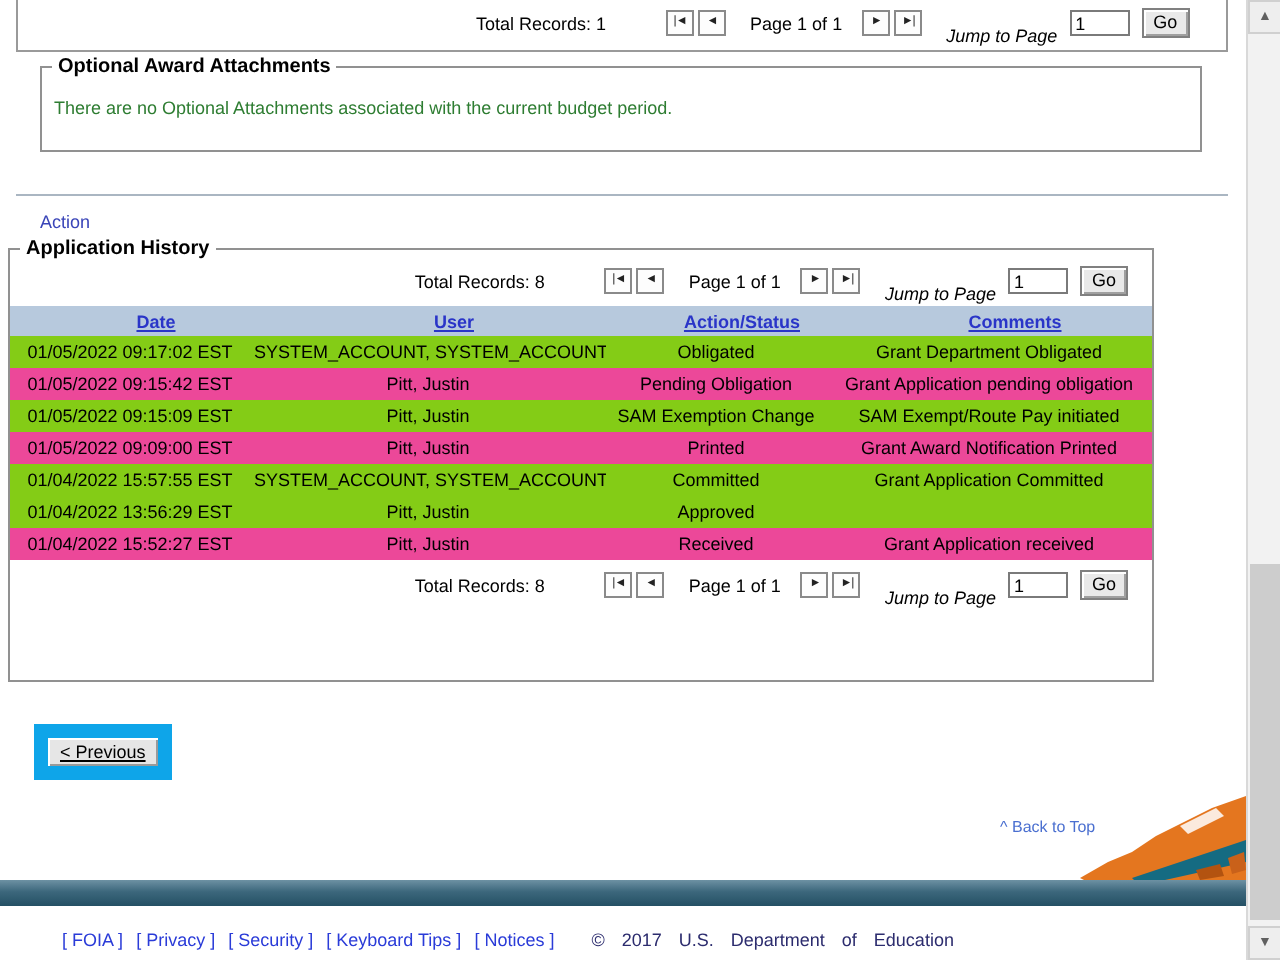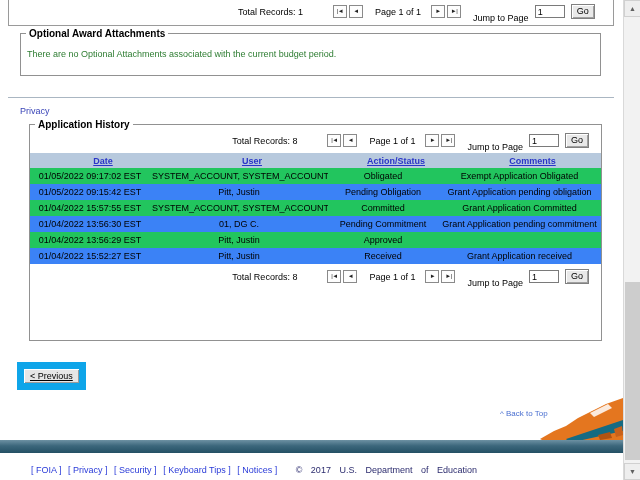--- a/index.html
+++ b/index.html
@@ -12,56 +12,56 @@
                 border:1px solid #9a9a9a; background:#fff; }
 
   
   .pager { display:flex; align-items:center; font-size:9px; color:#000; height:15px; }
   .pager-top { position:absolute; left:238px; top:4px; }
   .pager-total { margin-right:30px; }
   .vcr { width:14px; height:13px; font-size:6px; line-height:11px; text-align:center;
          border:1px solid #8a8a8a; background:#fdfdfd; padding:0; letter-spacing:-0.5px;
          color:#222; font-family:"Liberation Sans", sans-serif; margin-right:2px; cursor:pointer; }
   .pager-page { margin:0 10px; }
-  .pager-jump { margin:12px 6px 0 10px; }
+  .pager-jump { margin:12px 6px 0 10px;font-style:italic; }
   .pager-input { width:30px; height:13px; font-size:9px; border:1px solid #7a7a7a;
                  padding:0 2px; font-family:"Liberation Sans", sans-serif; }
   .go-btn { margin-left:6px; font-size:9px; line-height:11px; padding:1px 5px; color:#000;
             border:1px solid #808080; background:#e9e9e9; cursor:pointer;
             box-shadow: inset 1px 1px 0 #ffffff, inset -1px -1px 0 #a0a0a0;
             font-family:Liberation Sans, sans-serif; }
 
   
   fieldset { border:1px solid #919191; background:#fff; }
   legend { font-size:10px; font-weight:bold; color:#000; padding:0 3px; margin-left:5px; }
   .attachments-fs { position:absolute; left:20px; top:28px; width:581px; height:48px; }
   .empty-msg { font-size:9px; color:#2e7d32; padding:10px 0 0 6px; }
 
   .divider { position:absolute; left:8px; top:97px; width:606px; height:1px;
              background:#aab6c2; border:none; }
   .status-link { position:absolute; left:20px; top:106px; font-size:9px;
                  color:#3a45b8; text-decoration:none; cursor:pointer; }
 
-  .history-fs { position:absolute; left:29px; top:119px; width:527px; height:222px; }
+  .history-fs { position:absolute; left:4px; top:119px; width:527px; height:222px; }
   .history-pager { justify-content:flex-end; padding-right:12px; margin-top:3px; }
   .history-pager-bottom { margin-top:5px; }
 
   
   .history-table { border-collapse:collapse; width:571px; margin:5px auto 0; table-layout:fixed; }
   .history-table col.c-date { width:120px; }
   .history-table col.c-user { width:178px; }
   .history-table col.c-action { width:110px; }
   .history-table col.c-comments { width:163px; }
   .history-table th { background:#b7c9dd; height:15px; font-size:9px; font-weight:bold;
                       text-align:center;padding-left:26px; }
   .th-link { color:#2a35c8; text-decoration:underline; cursor:pointer; }
   .history-table td { font-size:9px; color:#000; height:16px; text-align:center;
                       padding:0 2px; overflow:hidden; white-space:nowrap; }
-  .history-table tr.odd td { background:#22c55e; }
-  .history-table tr.even td { background:#3b82f6;margin-top:40px; }
+  .history-table tr.odd td { background:#84cc16; }
+  .history-table tr.even td { background:#ec4899;margin-top:40px; }
 
   
   .prev-btn { position:absolute; left:17px; top:362px; font-size:9px; padding:2px 6px;
               color:#000; background:#e6e6e6; border:7px solid #0ea5e9; cursor:pointer;
               box-shadow: inset 1px 1px 0 #ffffff, inset -1px -1px 0 #9a9a9a;
               font-family:"Liberation Sans", sans-serif;text-decoration:underline; }
   .back-top { position:absolute; left:500px; top:409px; font-size:8px; color:#4a6fd0;
               text-decoration:none; cursor:pointer; }
 
   .corner-art { position:absolute; left:540px; top:395px; width:83px; height:46px; }
@@ -105,21 +105,21 @@
     <input class="pager-input" value="1" style="">
     <button class="go-btn">Go</button>
   </div>
 
   <fieldset class="attachments-fs">
     <legend>Optional Award Attachments</legend>
     <div class="empty-msg">There are no Optional Attachments associated with the current budget period.</div>
   </fieldset>
 
   <div class="divider"></div>
-  <a class="status-link">Privacy</a>
+  <a class="status-link">Action</a>
 
   <fieldset class="history-fs">
     <legend>Application History</legend>
 
     <div class="pager history-pager">
       <span class="pager-total">Total Records: 8</span>
       <button class="vcr"><span>|◄</span></button>
       <button class="vcr"><span>◄</span></button>
       <span class="pager-page">Page 1 of 1</span>
       <button class="vcr"><span>►</span></button>
@@ -142,39 +142,45 @@
           <th><span class="th-link">User</span></th>
           <th><span class="th-link">Action/Status</span></th>
           <th><span class="th-link">Comments</span></th>
         </tr>
       </thead>
       <tbody>
           <tr class="odd">
             <td>01/05/2022 09:17:02 EST</td>
             <td>SYSTEM_ACCOUNT, SYSTEM_ACCOUNT</td>
             <td>Obligated</td>
-            <td>Exempt Application Obligated</td>
+            <td>Grant Department Obligated</td>
           </tr>
           <tr class="even">
             <td>01/05/2022 09:15:42 EST</td>
             <td>Pitt, Justin</td>
             <td>Pending Obligation</td>
             <td>Grant Application pending obligation</td>
+          </tr>
+          <tr class="odd">
+            <td>01/05/2022 09:15:09 EST</td>
+            <td>Pitt, Justin</td>
+            <td>SAM Exemption Change</td>
+            <td>SAM Exempt/Route Pay initiated</td>
+          </tr>
+          <tr class="even">
+            <td>01/05/2022 09:09:00 EST</td>
+            <td>Pitt, Justin</td>
+            <td>Printed</td>
+            <td>Grant Award Notification Printed</td>
           </tr>
           <tr class="odd">
             <td>01/04/2022 15:57:55 EST</td>
             <td>SYSTEM_ACCOUNT, SYSTEM_ACCOUNT</td>
             <td>Committed</td>
             <td>Grant Application Committed</td>
-          </tr>
-          <tr class="even">
-            <td>01/04/2022 13:56:30 EST</td>
-            <td>01, DG C.</td>
-            <td>Pending Commitment</td>
-            <td>Grant Application pending commitment</td>
           </tr>
           <tr class="odd">
             <td>01/04/2022 13:56:29 EST</td>
             <td>Pitt, Justin</td>
             <td>Approved</td>
             <td></td>
           </tr>
           <tr class="even">
             <td>01/04/2022 15:52:27 EST</td>
             <td>Pitt, Justin</td>

